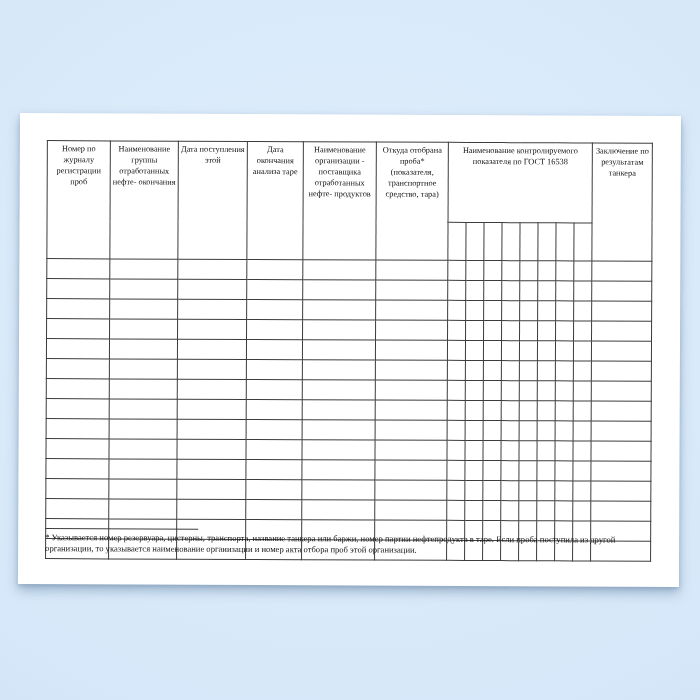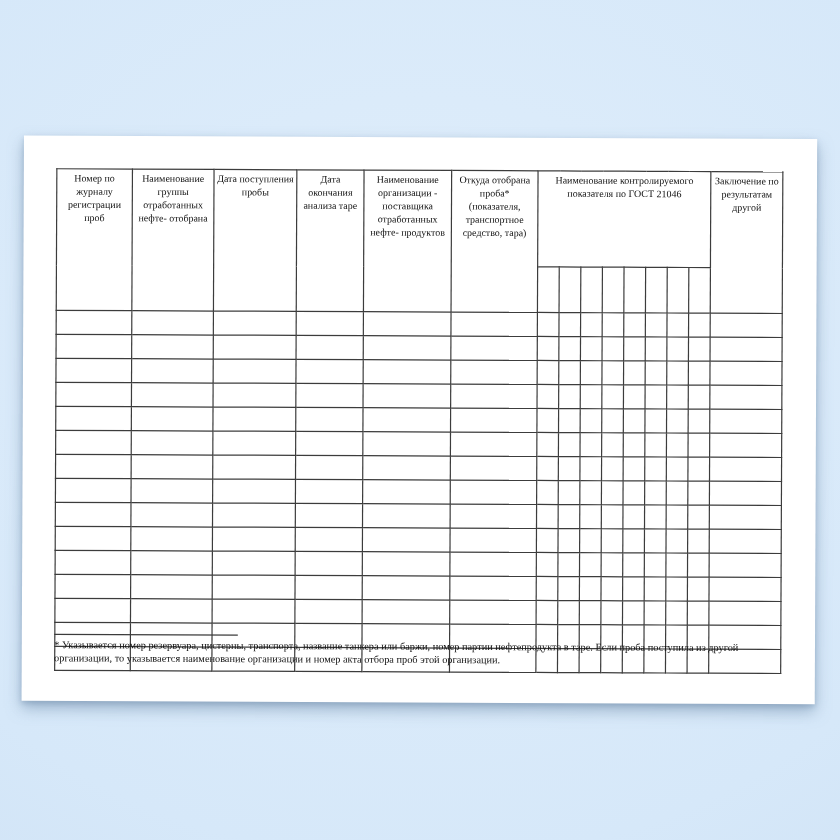--- a/index.html
+++ b/index.html
@@ -63,27 +63,27 @@
         <col style="width: 18px;">
         <col style="width: 18px;">
         <col style="width: 18px;">
         <col style="width: 18px;">
         <col style="width: 18px;">
         <col style="width: 60px;">
       </colgroup>
     <thead>
       <tr class="main-header-row">
         <th rowspan="2">Номер по журналу регистрации проб</th>
-        <th rowspan="2">Наименование группы отработанных нефте- отобрана</th>
-        <th rowspan="2">Дата поступления пробы</th>
+        <th rowspan="2">Наименование группы отработанных нефте- окончания</th>
+        <th rowspan="2">Дата поступления этой</th>
         <th rowspan="2">Дата окончания анализа таре</th>
         <th rowspan="2">Наименование организации - поставщика отработанных нефте- продуктов</th>
         <th rowspan="2">Откуда отобрана проба* (показателя, транспортное средство, тара)</th>
-        <th colspan="8" class="group-header">Наименование контролируемого показателя по ГОСТ 21046</th>
-        <th rowspan="2">Заключение по результатам другой</th>
+        <th colspan="8" class="group-header">Наименование контролируемого показателя по ГОСТ 16538</th>
+        <th rowspan="2">Заключение по результатам танкера</th>
       </tr>
       <tr class="sub-header-row" id="subheader-row">
           <th></th>
           <th></th>
           <th></th>
           <th></th>
           <th></th>
           <th></th>
           <th></th>
           <th></th>

